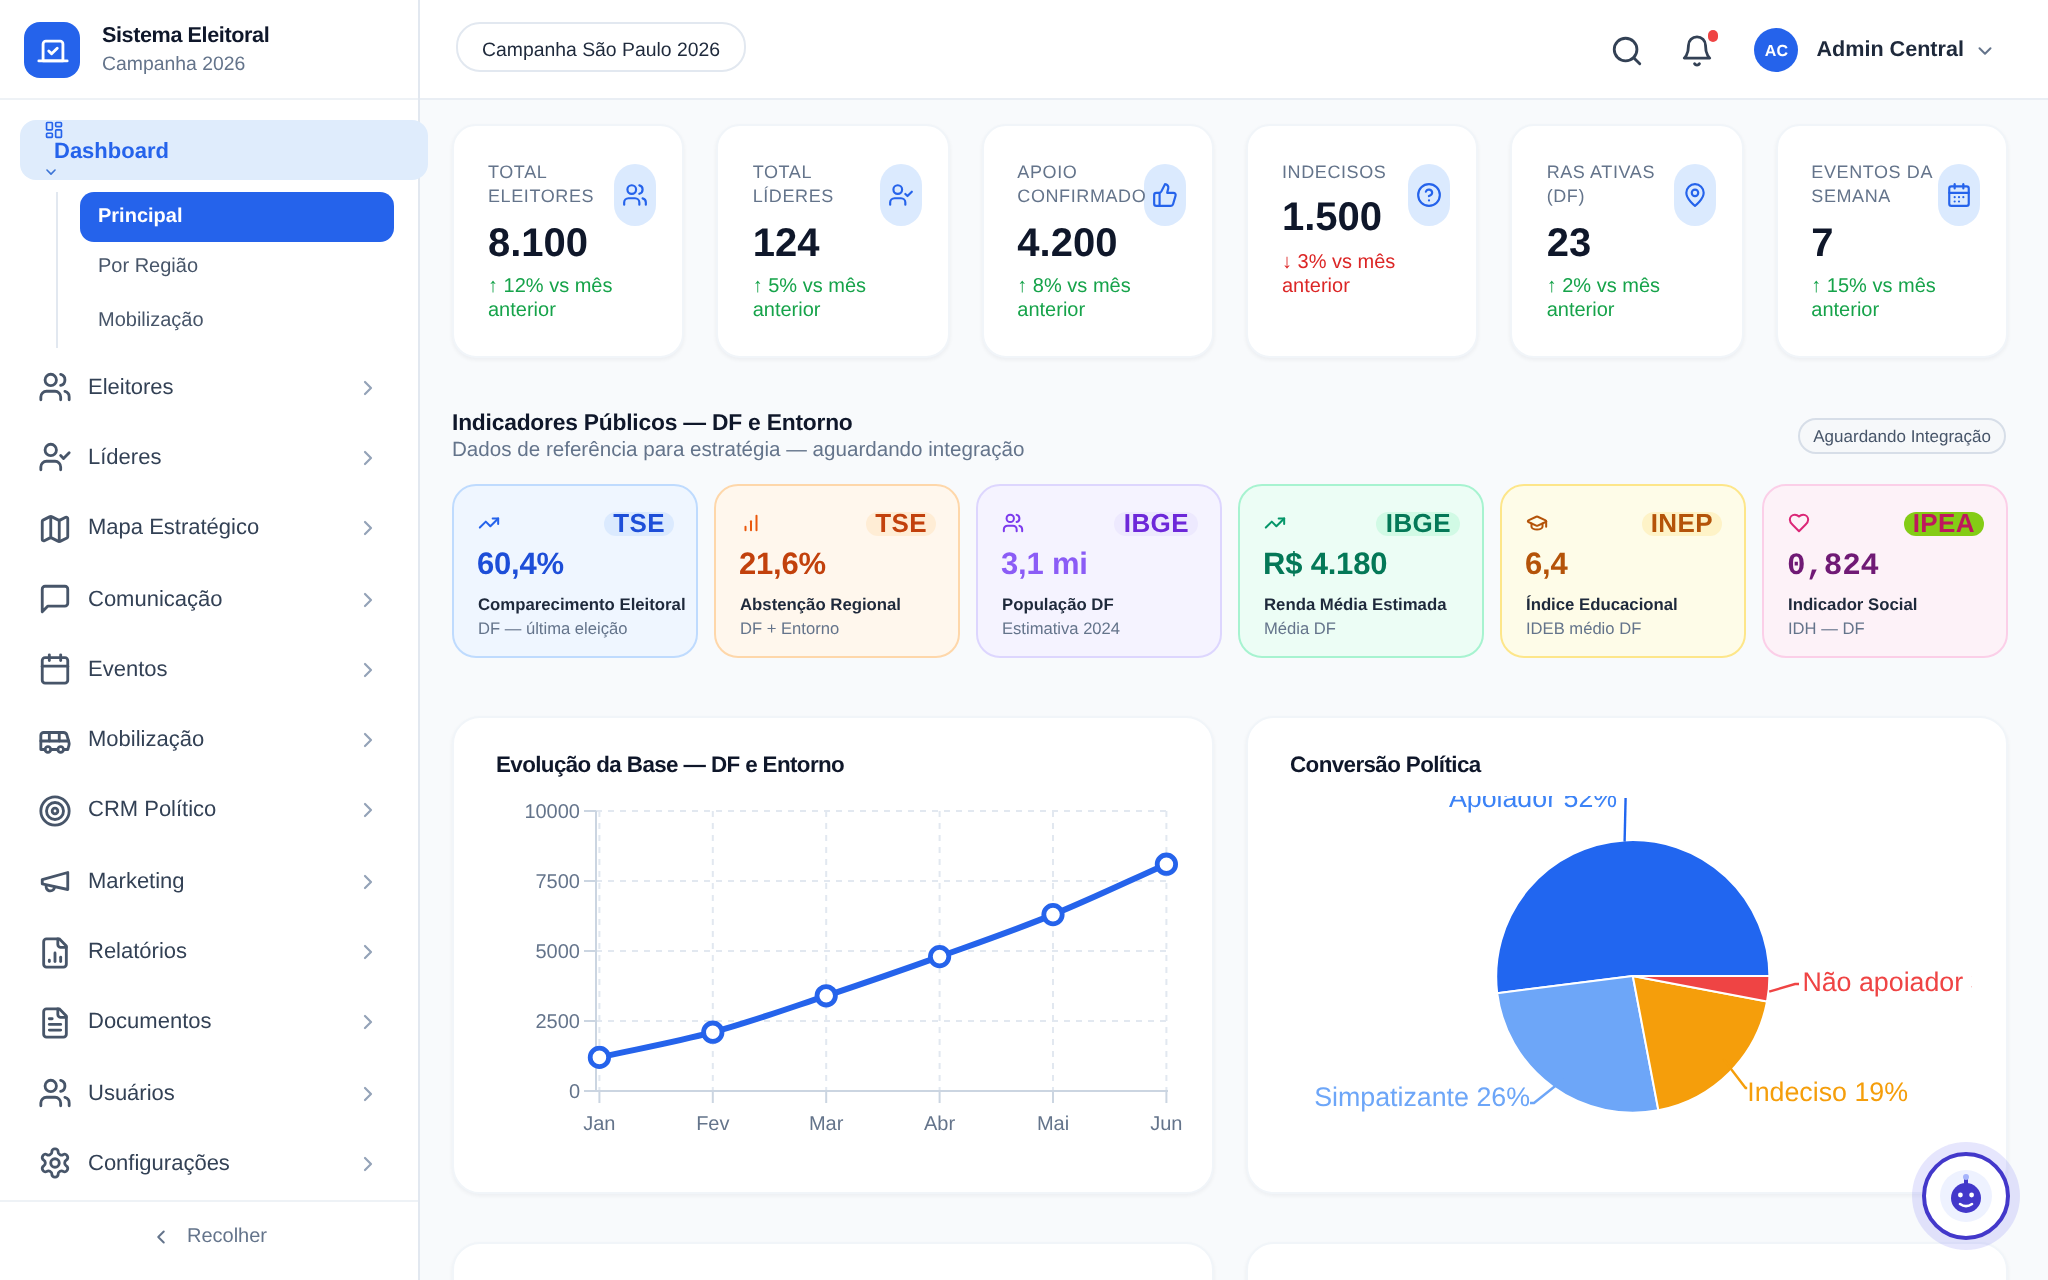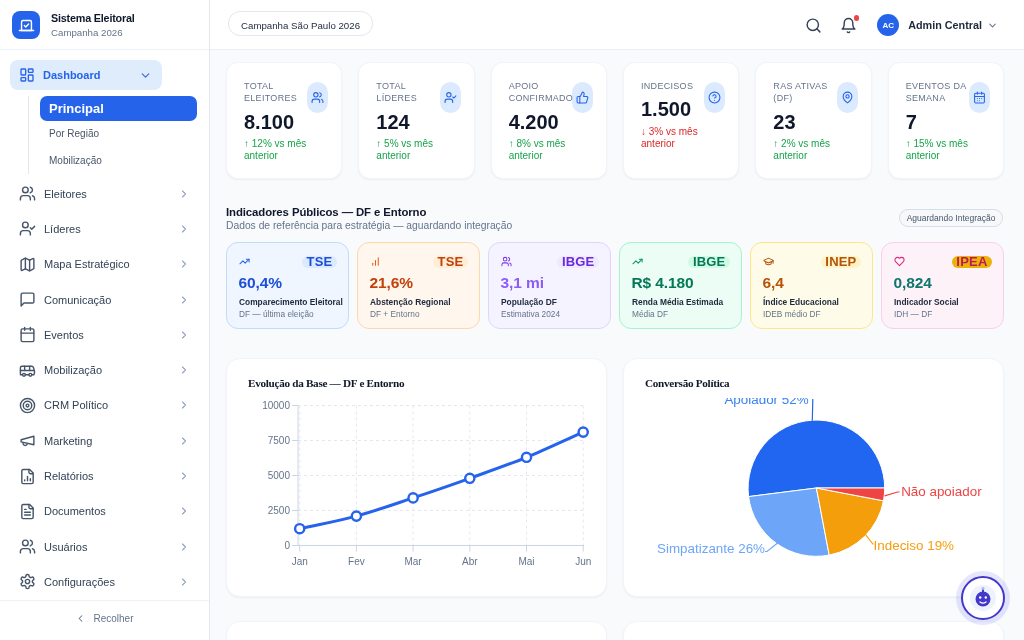--- a/index.html
+++ b/index.html
@@ -8,24 +8,24 @@
 body { font-family:"Liberation Sans", sans-serif; background:#f8fafc; color:#0f172a; position:relative; }
 svg { display:block; }
 
 
 .sidebar { position:absolute; left:0; top:0; width:210px; height:640px; background:#fff; border-right:1px solid #e2e8f0; z-index:5; }
 .brand { position:absolute; left:12px; top:11px; display:flex; gap:11px; }
 .brand-logo { width:28px; height:28px; background:#2563eb; border-radius:8px; display:flex; align-items:center; justify-content:center; }
 .brand-name { font-size:10.8px; font-weight:bold; color:#0f172a; line-height:15px; letter-spacing:-.2px; }
 .brand-sub { font-size:9.7px; color:#64748b; line-height:13px; }
 .sb-divider { position:absolute; left:0; top:49px; width:100%; border-top:1px solid #eef2f6; }
-.dash-item { position:absolute; left:10px; top:60px; width:152px; height:30px; background:#dfecfc; border-radius:8px; display:flex; align-items:center; padding:0 10px 0 9px; }
+.dash-item { position:absolute; left:10px; top:60px; width:204px; height:30px; background:#dfecfc; border-radius:8px; display:flex; align-items:flex-start; padding:0 10px 0 9px;flex-direction:column; }
 .dash-item .txt { color:#2563eb; font-weight:bold; font-size:11px; margin-left:8px; flex:1; }
 .subline { position:absolute; left:28px; top:96px; height:78px; border-left:1.5px solid #e2e8f0; }
-.principal { position:absolute; left:40px; top:96px; width:157px; height:25px; background:#2563eb; border-radius:7px; color:#fff; font-size:13px; font-weight:bold; display:flex; align-items:center; padding-left:9px; }
+.principal { position:absolute; left:40px; top:96px; width:157px; height:25px; background:#2563eb; border-radius:7px; color:#fff; font-size:10px; font-weight:bold; display:flex; align-items:center; padding-left:9px; }
 .subitem { position:absolute; left:49px; font-size:10px; color:#475569; }
 .menu { position:absolute; left:0; top:176px; width:210px; }
 .mrow { height:35.3px; display:flex; align-items:center; padding:0 20px 0 19px; }
 .mrow svg { flex:none; }
 .mrow .txt { font-size:11px; color:#334155; font-weight:500; margin-left:8px; flex:1; }
 .sb-foot { position:absolute; left:0; bottom:0; width:100%; height:40px; border-top:1px solid #eef2f6; display:flex; align-items:center; justify-content:center; gap:7px; color:#64748b; font-size:10px; padding-bottom:5px; }
 
 
 .header { position:absolute; left:210px; top:0; width:814px; height:50px; background:#fff; border-bottom:1px solid #e9eef4; z-index:4; }
 .pill { position:absolute; left:18px; top:11px; height:25px; border:1px solid #e2e8f0; border-radius:12px; display:flex; align-items:center; padding:0 12px; gap:8px; background:#fff;flex-direction:column; }
@@ -59,21 +59,21 @@
 .inds { position:absolute; left:16px; top:192px; width:778px; display:grid; grid-template-columns:repeat(6,minmax(0,1fr)); gap:8px; }
 .ind { border-radius:12px; height:87px; position:relative; border:1px solid; }
 .ind > svg { position:absolute; left:12px; top:12.5px; }
 .ind .bdg { position:absolute; right:11px; top:12.5px; font-size:13px; font-weight:bold; border-radius:7px; padding:2.2px 4.5px; letter-spacing:.2px; line-height:8.6px; }
 .ind .val { position:absolute; left:11.5px; top:30.5px; font-size:15.5px; font-weight:800; letter-spacing:-.1px; }
 .ind .nm { position:absolute; left:12px; top:53.5px; font-size:8.4px; color:#1e293b; font-weight:700; white-space:nowrap; }
 .ind .sb { position:absolute; left:12px; top:65.5px; font-size:8.3px; color:#64748b; white-space:nowrap; }
 
 
 .chartcard { position:absolute; top:308px; width:381px; height:239px; background:#fff; border:1px solid #f1f5f9; border-radius:14px; box-shadow:0 1px 2px rgba(15,23,42,.05); }
-.chartcard h3 { font-size:11.2px; font-weight:bold; color:#0f172a; letter-spacing:-.3px; position:absolute; left:21px; top:18px;font-family:Liberation Serif, serif; }
+.chartcard h3 { font-size:11.2px; font-weight:bold; color:#0f172a; letter-spacing:-.3px; position:absolute; left:21px; top:18px; }
 .cc1 { left:16px; } .cc2 { left:413px; }
 
 
 .bcard { position:absolute; top:571px; width:381px; height:80px; background:#fff; border:1px solid #f1f5f9; border-radius:14px; box-shadow:0 1px 2px rgba(15,23,42,.05); }
 
 
 .fab { position:absolute; left:946px; top:561px; width:74px; height:74px; z-index:9; }
 </style>
 </head>
 <body>
@@ -428,22 +428,22 @@
         </svg>
       <span class="bdg" style="background:#fef3c7;color:#b45309;">INEP</span>
       <div class="val" style="color:#b45309;">6,4</div>
       <div class="nm">Índice Educacional</div>
       <div class="sb">IDEB médio DF</div>
     </div>
     <div class="ind" style="background:#fdf2f8;border-color:#fbcfe8;">
       <svg width="11" height="11" viewBox="0 0 24 24" fill="none" stroke="#db2777" stroke-width="2.2" stroke-linecap="round" stroke-linejoin="round">
           <path d="M19 14c1.49-1.46 3-3.21 3-5.5A5.5 5.5 0 0 0 16.5 3c-1.76 0-3 .5-4.5 2-1.5-1.5-2.74-2-4.5-2A5.5 5.5 0 0 0 2 8.5c0 2.3 1.5 4.05 3 5.5l7 7Z"></path>
         </svg>
-      <span class="bdg" style="background:#eab308;color:#be185d;">IPEA</span>
-      <div class="val" style="color:#0f766e;">0,824</div>
+      <span class="bdg" style="background:#84cc16;color:#be185d;">IPEA</span>
+      <div class="val" style="color:#701a75;font-family:Liberation Mono, monospace;">0,824</div>
       <div class="nm">Indicador Social</div>
       <div class="sb">IDH — DF</div>
     </div>
   </div>
 
   <div class="chartcard cc1">
     <h3>Evolução da Base — DF e Entorno</h3>
     <svg width="379" height="237" viewBox="0 0 379 237">
 
       <g stroke="#e2e8f0" stroke-width="1" stroke-dasharray="3 3">

